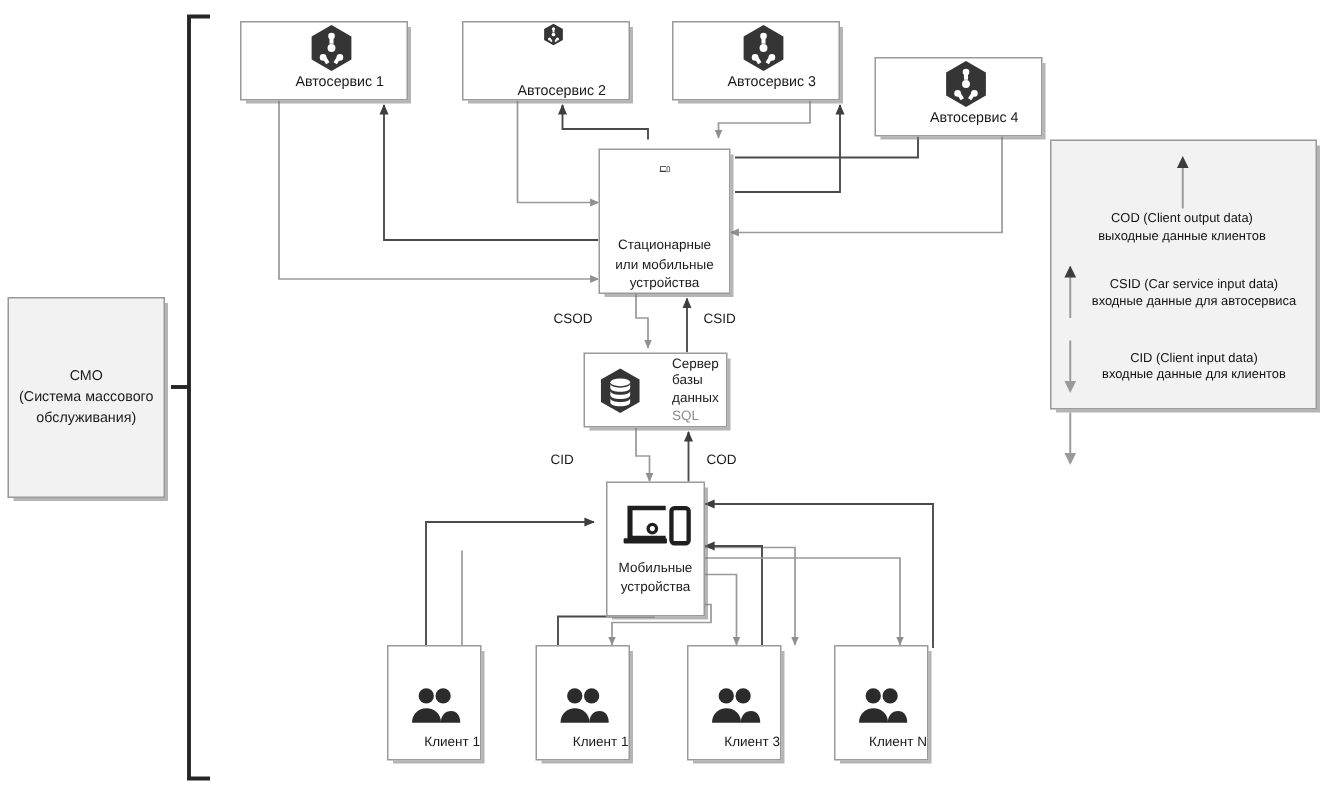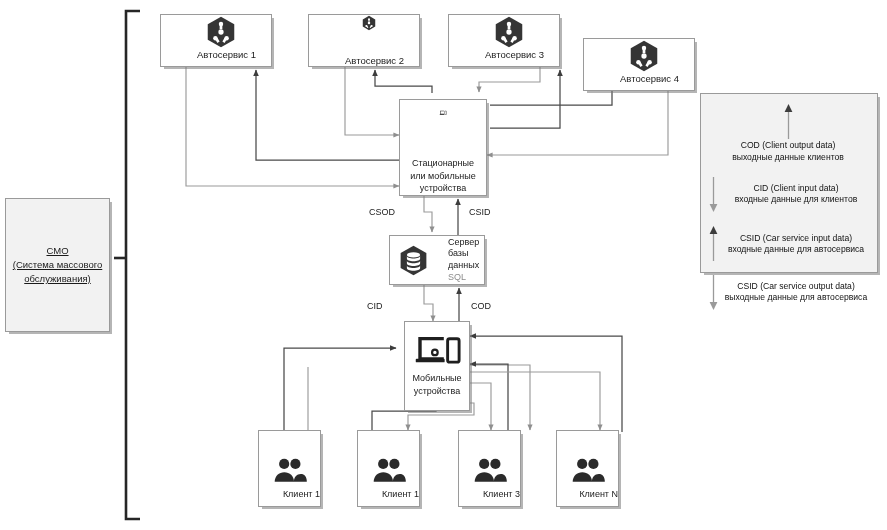--- a/index.html
+++ b/index.html
@@ -38,21 +38,20 @@
     display: flex;
     align-items: center;
     justify-content: center;
     text-align: center;
     padding: 4px;
   }
   .smo-text {
     font-size: 9.5px;
     color: #1a1a1a;
     line-height: 1.45;
-    text-decoration: underline;
   }
 
   
   .svc {
     display: flex;
     align-items: center;
     padding-left: 9px;
     flex-direction: column;
   }
   .svc .label {
@@ -400,54 +399,50 @@
           <line x1="4.5" y1="35" x2="4.5" y2="7" stroke="#9a9a9a" stroke-width="1.3"></line>
           <path d="M4.5,0 L8.4,8 L0.6,8 Z" fill="#3d3d3d"></path>
         </svg>
       </span>
       <span class="legend-text">
         <span class="t1">COD (Client output data)</span>
         <span class="t2">выходные данные клиентов</span>
       </span>
     </div>
 
+    <div class="legend-row" style="margin-top:14px;">
+      <span class="legend-arrow">
+        <svg width="9" height="36" viewBox="0 0 9 36">
+          <line x1="4.5" y1="35" x2="4.5" y2="7" stroke="#9a9a9a" stroke-width="1.3"></line>
+          <path d="M4.5,0 L8.4,8 L0.6,8 Z" fill="#3d3d3d"></path>
+        </svg>
+      </span>
+      <span class="legend-text">
+        <span class="t1">CSID (Car service input data)</span>
+        <span class="t2">входные данные для автосервиса</span>
+      </span>
+    </div>
+
     <div class="legend-row" style="margin-top:13px;">
       <span class="legend-arrow">
         <svg width="9" height="36" viewBox="0 0 9 36">
           <line x1="4.5" y1="1" x2="4.5" y2="29" stroke="#9a9a9a" stroke-width="1.3"></line>
           <path d="M4.5,36 L8.4,28 L0.6,28 Z" fill="#9a9a9a"></path>
         </svg>
       </span>
       <span class="legend-text">
         <span class="t1">CID (Client input data)</span>
         <span class="t2">входные данные для клиентов</span>
       </span>
     </div>
 
-    <div class="legend-row" style="margin-top:14px;">
-      <span class="legend-arrow">
-        <svg width="9" height="36" viewBox="0 0 9 36">
-          <line x1="4.5" y1="35" x2="4.5" y2="7" stroke="#9a9a9a" stroke-width="1.3"></line>
-          <path d="M4.5,0 L8.4,8 L0.6,8 Z" fill="#3d3d3d"></path>
-        </svg>
-      </span>
-      <span class="legend-text">
-        <span class="t1">CSID (Car service input data)</span>
-        <span class="t2">входные данные для автосервиса</span>
-      </span>
-    </div>
-
     <div class="legend-row" style="margin-top:12px;">
       <span class="legend-arrow">
         <svg width="9" height="36" viewBox="0 0 9 36">
           <line x1="4.5" y1="1" x2="4.5" y2="29" stroke="#9a9a9a" stroke-width="1.3"></line>
           <path d="M4.5,36 L8.4,28 L0.6,28 Z" fill="#9a9a9a"></path>
         </svg>
       </span>
-      <span class="legend-text">
-        <span class="t1">CSID (Car service output data)</span>
-        <span class="t2">выходные данные для автосервиса</span>
-      </span>
     </div>
 
   </div>
 
 </div>
 
 </body></html>

